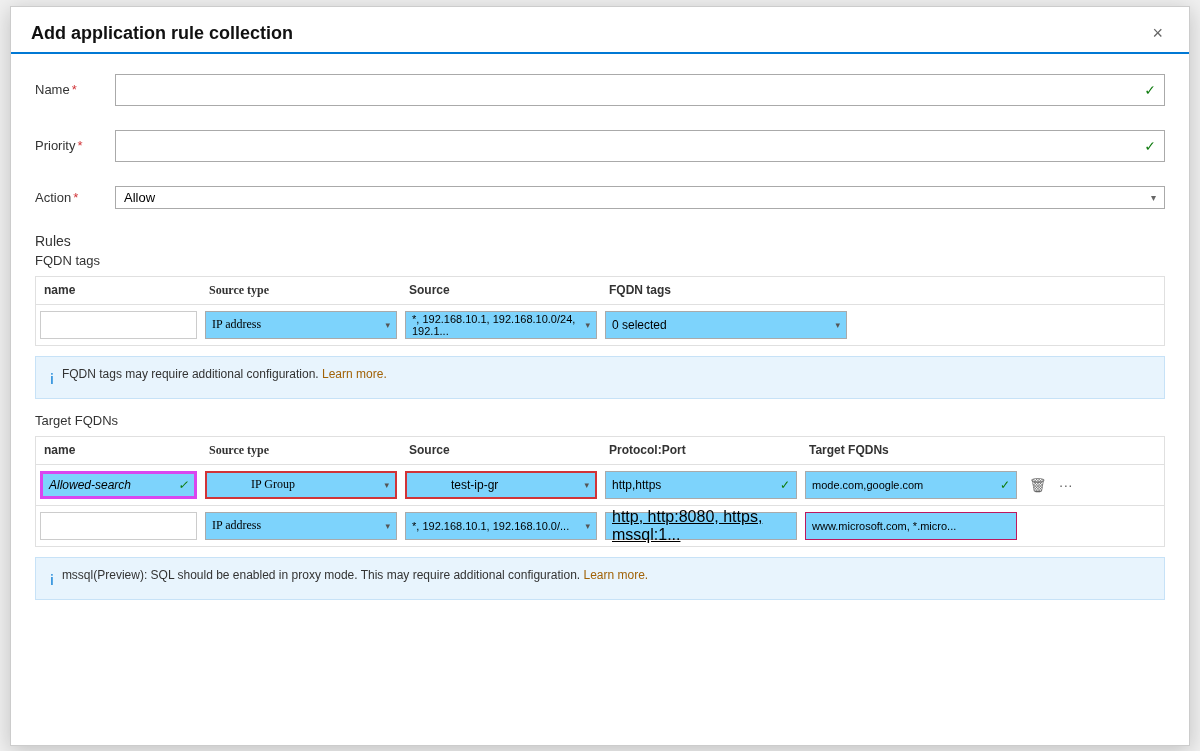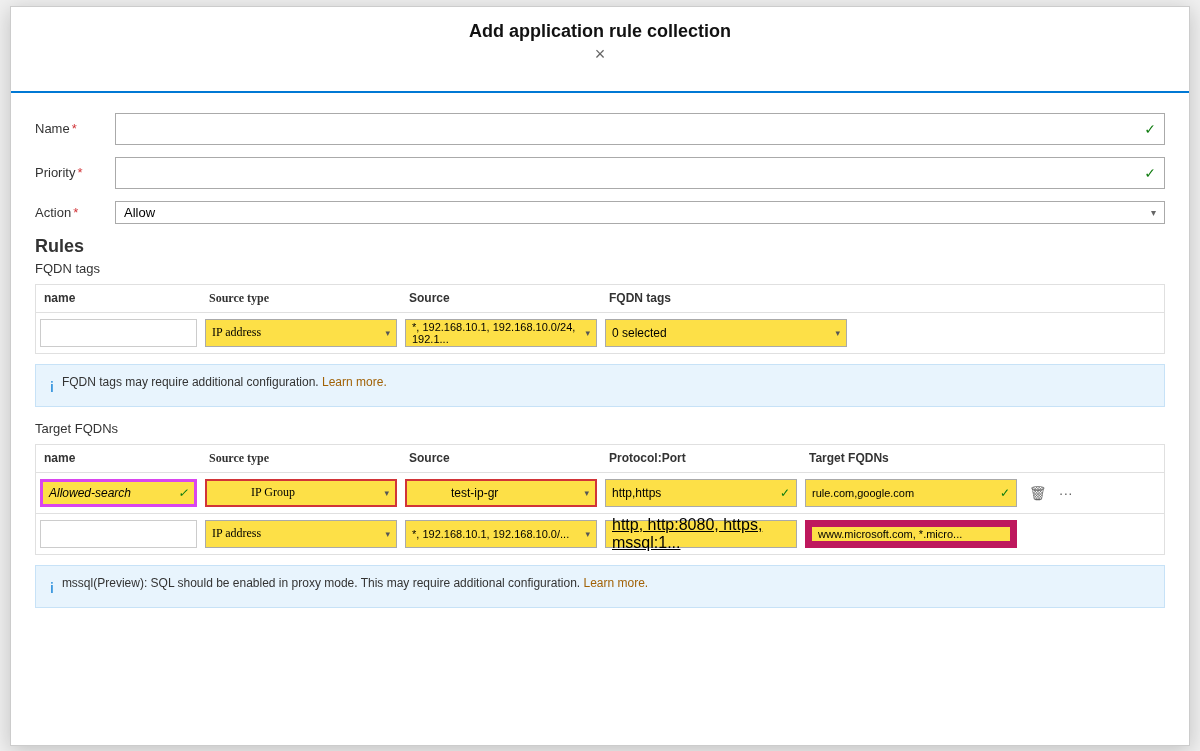--- a/index.html
+++ b/index.html
@@ -18,23 +18,22 @@
       min-height: 740px;
       border: 1px solid #ccc;
       box-shadow: 0 4px 20px rgba(0,0,0,0.2);
       display: flex;
       flex-direction: column;
     }
     .modal-header {
       display: flex;
       justify-content: space-between;
       align-items: center;
-      padding: 14px 20px 24px 20px;
+      padding: 14px 20px 6px 20px;
       border-bottom: 2px solid #0078d4;
-      flex-direction: column;
     }
     .modal-title {
       font-size: 18px;
       font-weight: 600;
       color: #111;
     }
     .close-btn {
       background: none;
       border: none;
       font-size: 18px;
@@ -43,21 +42,21 @@
       padding: 2px 6px;
     }
     .modal-body {
       padding: 20px 24px;
       flex: 1;
       overflow-y: auto;
     }
     .form-row {
       display: flex;
       align-items: center;
-      margin-bottom: 12px;
+      margin-bottom: 24px;
     }
     .form-label {
       width: 80px;
       font-size: 13px;
       color: #333;
       flex-shrink: 0;
     }
     .required-star {
       color: #d13438;
       margin-left: 2px;
@@ -97,22 +96,22 @@
     }
     .select-wrapper span.value {
       flex: 1;
       font-size: 13px;
     }
     .chevron {
       font-size: 10px;
       color: #666;
     }
     .section-label {
-      font-size: 18px;
-      font-weight: 700;
+      font-size: 14px;
+      font-weight: 400;
       color: #333;
       margin-bottom: 4px;
       margin-top: 8px;
     }
     .subsection-label {
       font-size: 13px;
       color: #333;
       margin-bottom: 8px;
     }
     .table-container {
@@ -162,21 +161,21 @@
       font-size: 12px;
       outline: none;
     }
     .cell-select {
       width: 100%;
       height: 28px;
       border: 1px solid #aaa;
       display: flex;
       align-items: center;
       padding: 0 6px;
-      background: #fde047;
+      background: #7dd3fc;
       cursor: pointer;
       font-size: 12px;
     }
     .cell-select span.val { flex: 1; }
     .cell-select .chev { font-size: 9px; color: #555; }
 
     .highlight-border {
       border: 2px solid #d13438 !important;
       padding-left: 44px;
     }
@@ -352,21 +351,21 @@
           </div>
         </div>
         <div class="cell col-protocol">
           <div class="cell-select" style="border:1px solid #aaa;">
             <span class="val">http,https</span>
             <span class="green-check" style="font-size:12px;">✓</span>
           </div>
         </div>
         <div class="cell col-target-fqdns">
           <div class="cell-select" style="border:1px solid #aaa; font-size:11px;">
-            <span class="val">rule.com,google.com</span>
+            <span class="val">mode.com,google.com</span>
             <span class="green-check" style="font-size:12px;">✓</span>
           </div>
         </div>
         <div class="cell col-actions" style="display:flex;gap:4px;">
           <span class="action-icon" title="Delete">🗑</span>
           <span class="action-icon" title="More">···</span>
         </div>
       </div>
 
       <div class="table-row-data">
@@ -384,21 +383,21 @@
             <span class="val">*, 192.168.10.1, 192.168.10.0/...</span>
             <span class="chev">▾</span>
           </div>
         </div>
         <div class="cell col-protocol">
           <div class="cell-select" style="font-size:16px;text-decoration:underline;">
             <span class="val">http, http:8080, https, mssql:1...</span>
           </div>
         </div>
         <div class="cell col-target-fqdns">
-          <div class="cell-select" style="font-size:11px; border:7px solid #be185d;">
+          <div class="cell-select" style="font-size:11px; border:1px solid #be185d;">
             <span class="val">www.microsoft.com, *.micro...</span>
           </div>
         </div>
         <div class="cell col-actions"></div>
       </div>
     </div>
 
     <div class="info-banner">
       <span class="info-icon">ℹ</span>
       <span>

